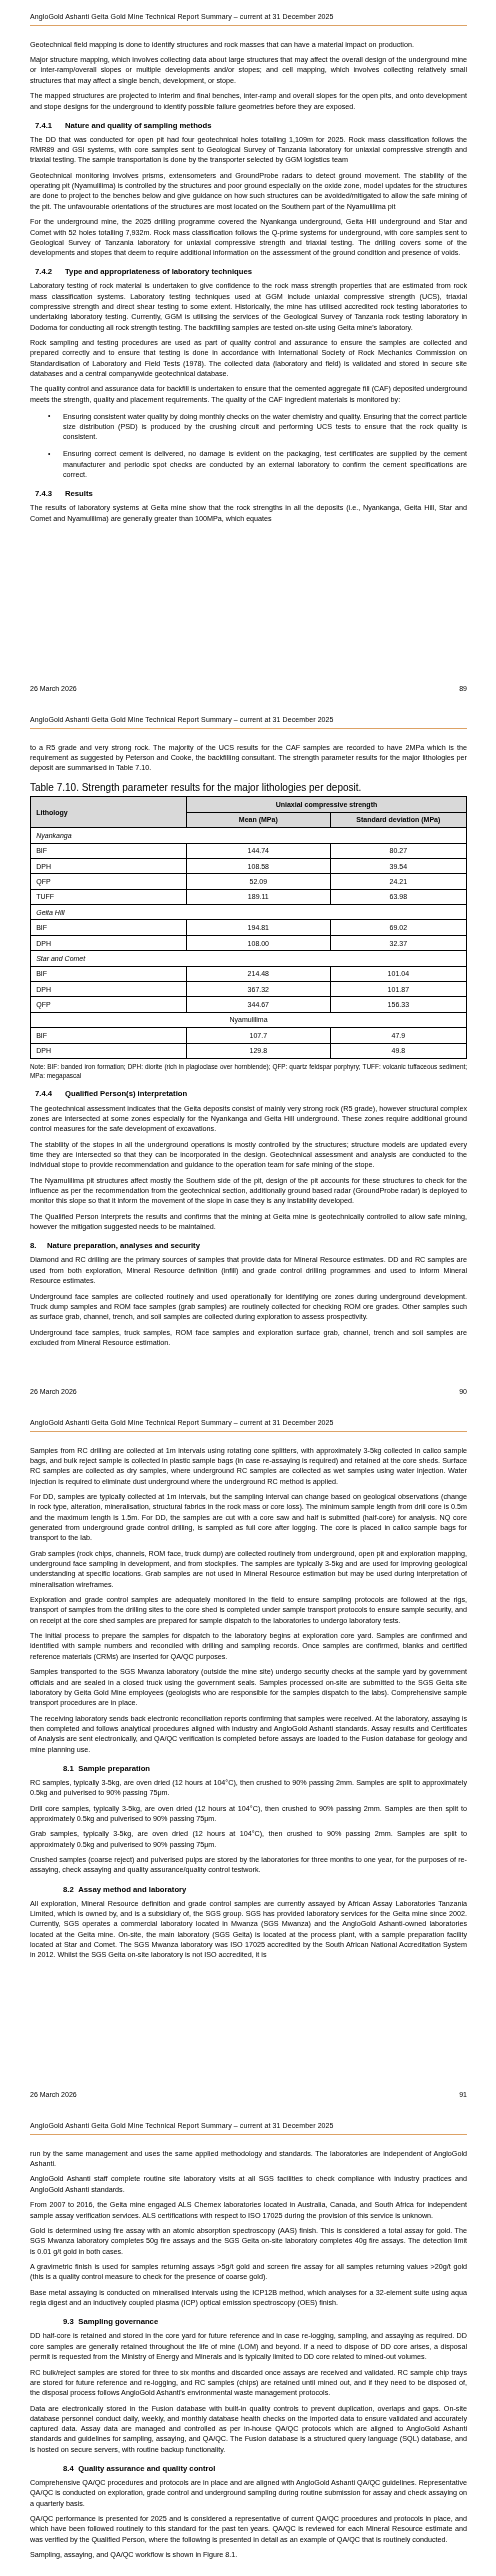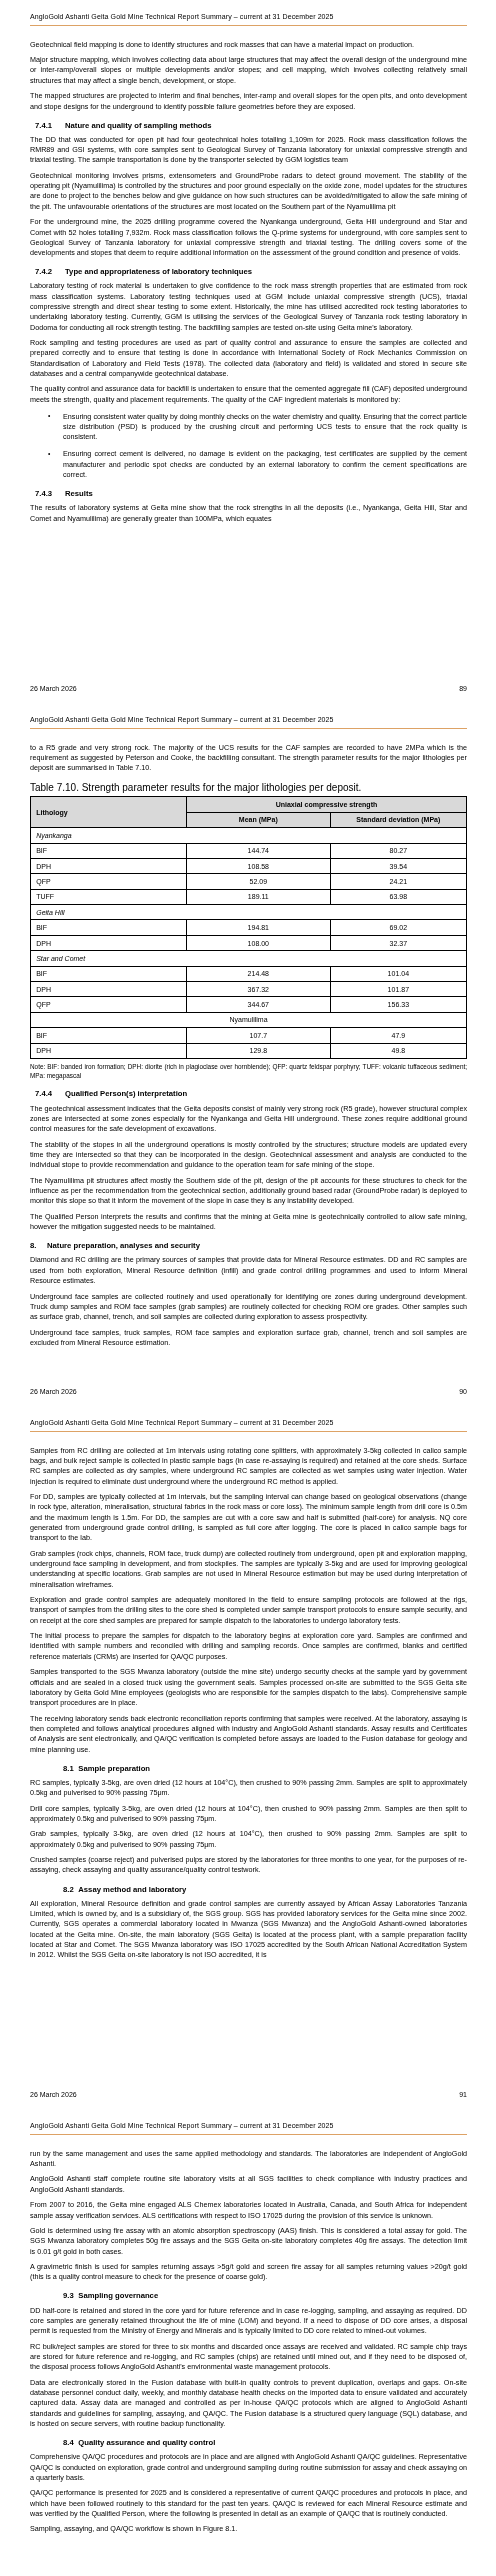--- a/index.html
+++ b/index.html
@@ -315,20 +315,21 @@
 <div class="page">
   <div class="page-inner">
     <div class="doc-header">AngloGold Ashanti Geita Gold Mine Technical Report Summary – current at 31 December 2025</div>
     <div class="header-rule"></div>
     <div class="content">
       <p class="para">run by the same management and uses the same applied methodology and standards. The laboratories are independent of AngloGold Ashanti.</p>
       <p class="para">AngloGold Ashanti staff complete routine site laboratory visits at all SGS facilities to check compliance with industry practices and AngloGold Ashanti standards.</p>
       <p class="para">From 2007 to 2016, the Geita mine engaged ALS Chemex laboratories located in Australia, Canada, and South Africa for independent sample assay verification services. ALS certifications with respect to ISO 17025 during the provision of this service is unknown.</p>
       <p class="para">Gold is determined using fire assay with an atomic absorption spectroscopy (AAS) finish. This is considered a total assay for gold. The SGS Mwanza laboratory completes 50g fire assays and the SGS Geita on-site laboratory completes 40g fire assays. The detection limit is 0.01 g/t gold in both cases.</p>
       <p class="para">A gravimetric finish is used for samples returning assays &gt;5g/t gold and screen fire assay for all samples returning values &gt;20g/t gold (this is a quality control measure to check for the presence of coarse gold).</p>
+      <p class="para">Base metal assaying is conducted on mineralised intervals using the ICP12B method, which analyses for a 32-element suite using aqua regia digest and an inductively coupled plasma (ICP) optical emission spectroscopy (OES) finish.</p>
       <div class="h2b">
         <span class="hnum">9.3</span>
         <span class="htitle">Sampling governance</span>
       </div>
       <p class="para">DD half-core is retained and stored in the core yard for future reference and in case re-logging, sampling, and assaying as required. DD core samples are generally retained throughout the life of mine (LOM) and beyond. If a need to dispose of DD core arises, a disposal permit is requested from the Ministry of Energy and Minerals and is typically limited to DD core related to mined-out volumes.</p>
       <p class="para">RC bulk/reject samples are stored for three to six months and discarded once assays are received and validated. RC sample chip trays are stored for future reference and re-logging, and RC samples (chips) are retained until mined out, and if they need to be disposed of, the disposal process follows AngloGold Ashanti's environmental waste management protocols.</p>
       <p class="para">Data are electronically stored in the Fusion database with built-in quality controls to prevent duplication, overlaps and gaps. On-site database personnel conduct daily, weekly, and monthly database health checks on the imported data to ensure validated and accurately captured data. Assay data are managed and controlled as per in-house QA/QC protocols which are aligned to AngloGold Ashanti standards and guidelines for sampling, assaying, and QA/QC. The Fusion database is a structured query language (SQL) database, and is hosted on secure servers, with routine backup functionality.</p>
       <div class="h2b">
         <span class="hnum">8.4</span>
         <span class="htitle">Quality assurance and quality control</span>

